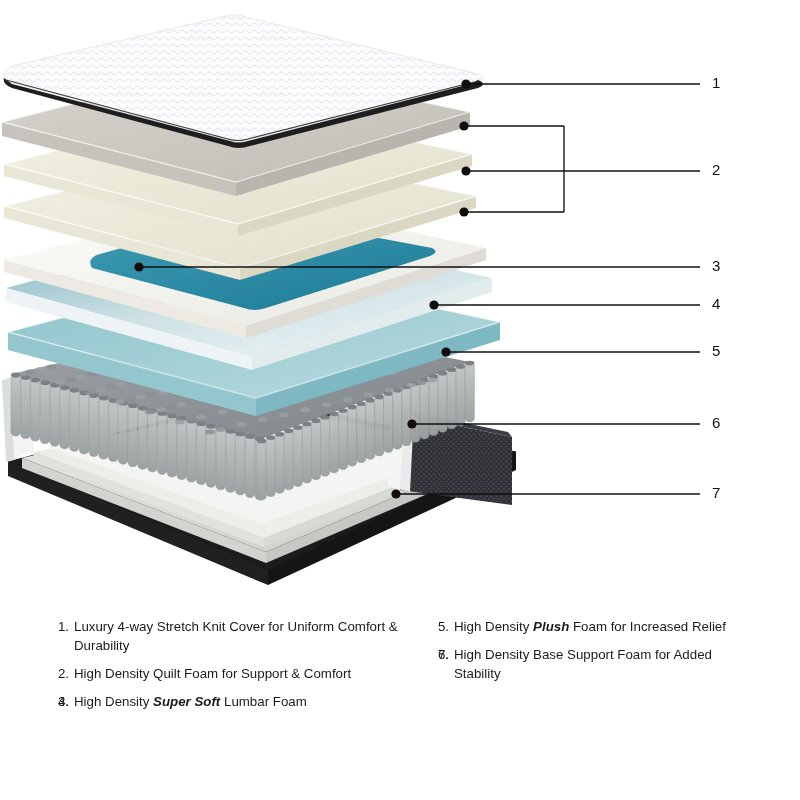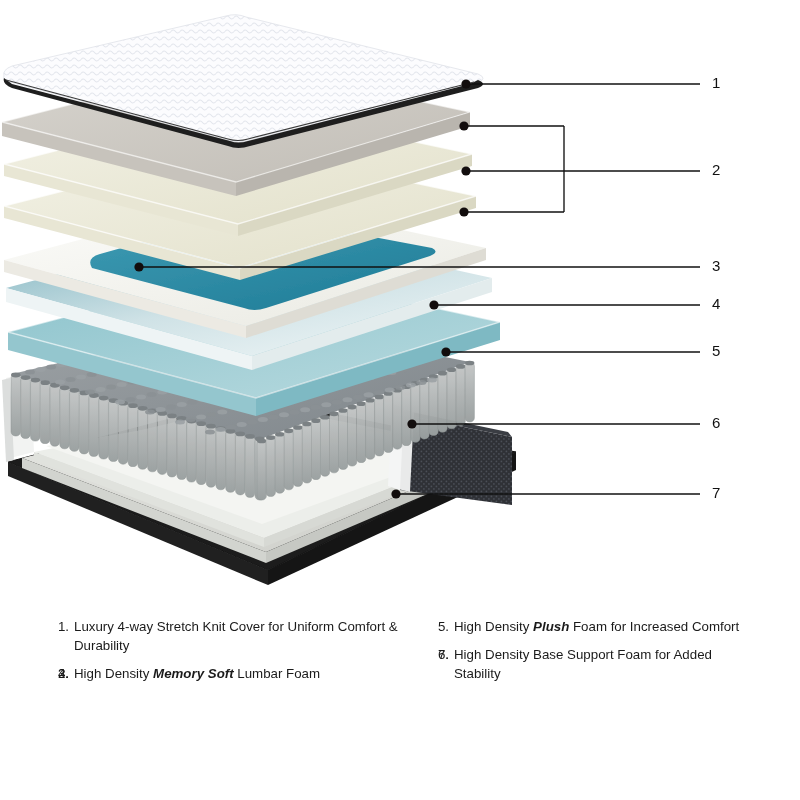--- a/index.html
+++ b/index.html
@@ -591,27 +591,27 @@
             <text x="712" y="494" class="callout-num">7</text>
           </g>
         </g>
     </svg>
   </div>
 
   <div id="legend">
     <div class="legend-col" id="col-left">
       <ol class="legend-list" id="legend-left">
           <li><span class="num">1.</span><span><span>Luxury 4-way Stretch Knit Cover for Uniform Comfort &amp; Durability</span></span></li>
-          <li><span class="num">2.</span></li>
+          <li><span class="num">2.</span><span><span>High Density Quilt Foam for Support &amp; Comfort</span></span></li>
           <li><span class="num">3.</span></li>
-          <li><span class="num">4.</span><span><span>High Density </span><b>Memory Soft</b><span> Lumbar Foam</span></span></li>
+          <li><span class="num">4.</span><span><span>High Density </span><b>Super Soft</b><span> Lumbar Foam</span></span></li>
         </ol>
     </div>
     <div class="legend-col" id="col-right">
       <ol class="legend-list" id="legend-right">
-          <li><span class="num">5.</span><span><span>High Density </span><b>Plush</b><span> Foam for Increased Comfort</span></span></li>
+          <li><span class="num">5.</span><span><span>High Density </span><b>Plush</b><span> Foam for Increased Relief</span></span></li>
           <li><span class="num">6.</span></li>
           <li><span class="num">7.</span><span><span>High Density Base Support Foam for Added Stability</span></span></li>
         </ol>
     </div>
   </div>
 
 </div>
 
 </body></html>

